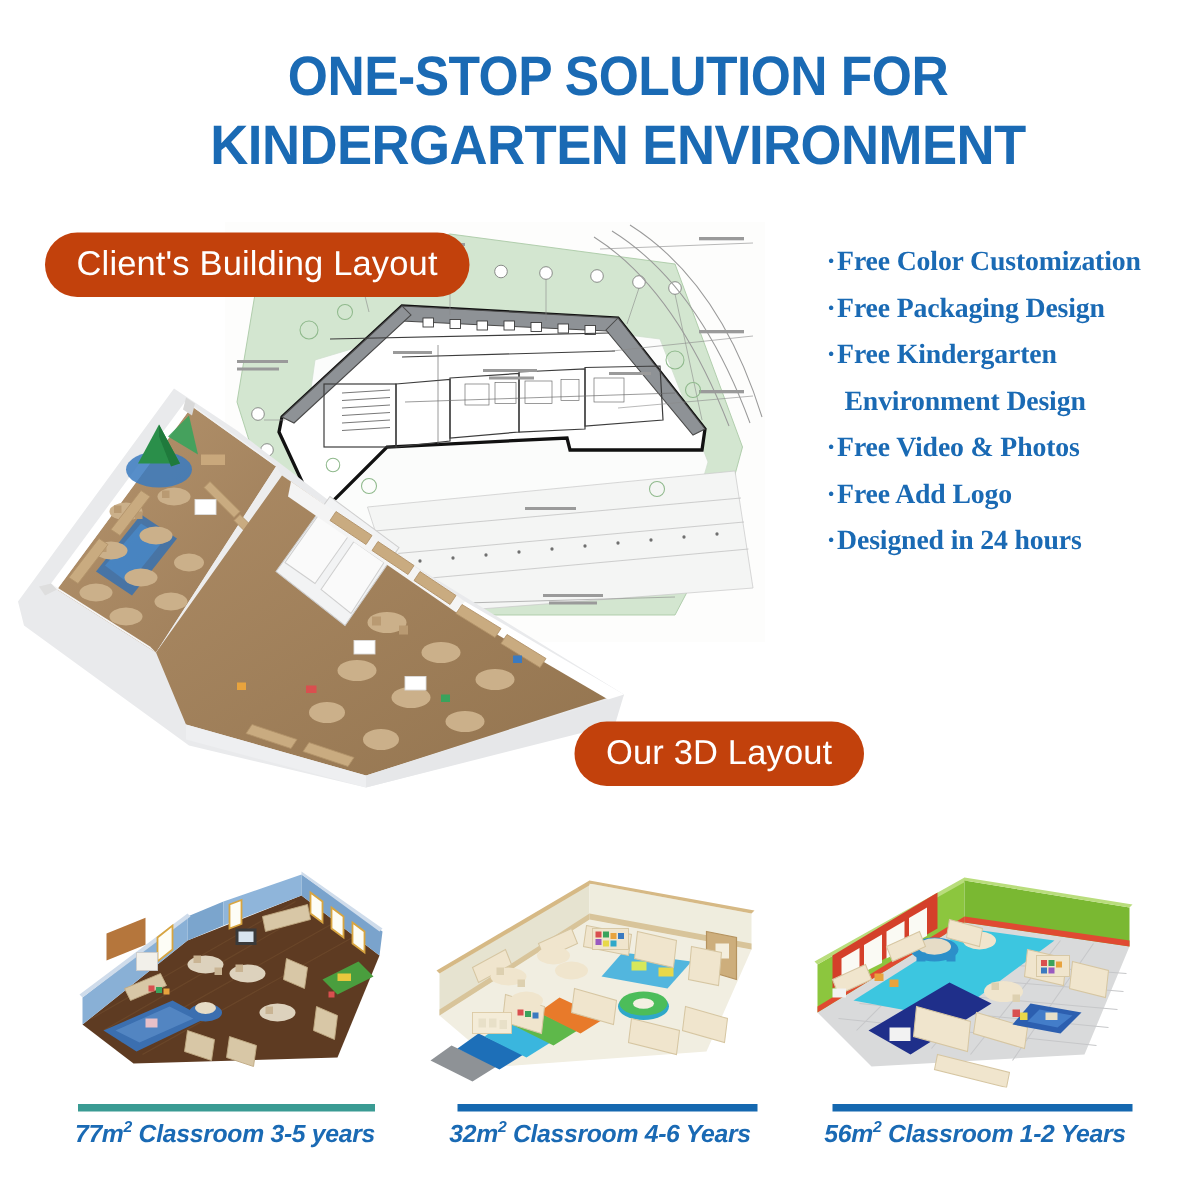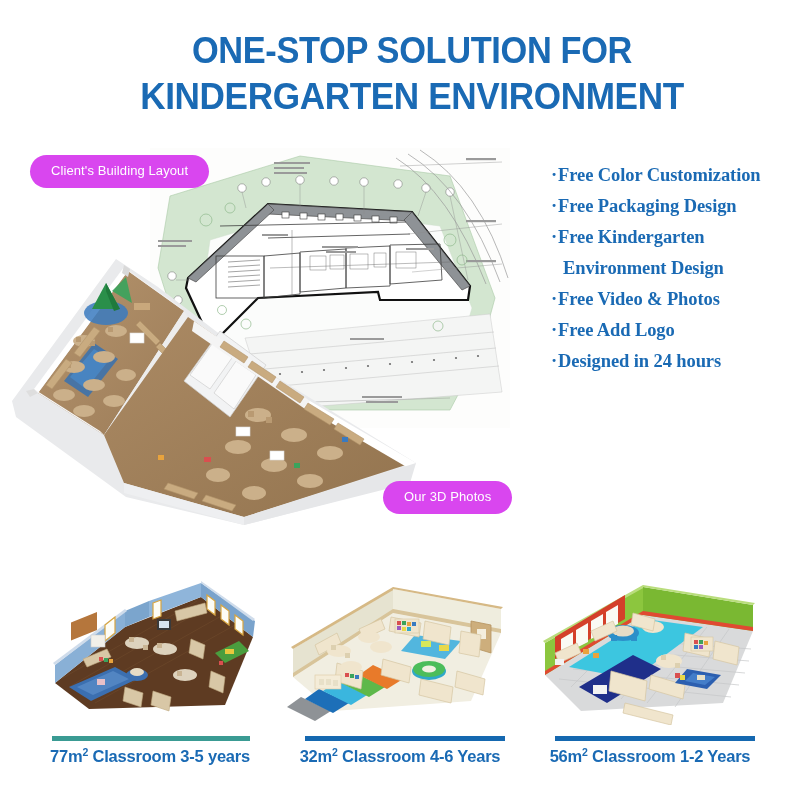--- a/index.html
+++ b/index.html
@@ -67,24 +67,24 @@
     padding-left: 12px;
   }
   .dot {
     display: inline-block;
     margin-right: 1px;
   }
 
   
   .badge {
     position: absolute;
-    background: #d946ef;
+    background: #c2410c;
     color: #ffffff;
     border-radius: 22px;
-    font-size: 13px;
+    font-size: 23px;
     line-height: 1;
     padding: 9px 21px 11px 21px;
     white-space: nowrap;
     z-index: 40;
     letter-spacing: 0.1px;
   }
   .badge-client { left: 30px; top: 155px; }
   .badge-3d     { left: 383px; top: 481px; }
 
   
@@ -119,20 +119,21 @@
   }
   .iso-svg { display:block; width:100%; height:100%; }
 
   
   .cards {
     position: absolute;
     left: 0;
     top: 575px;
     width: 800px;
     height: 225px;
+    font-style: italic;
   }
   .card {
     position: absolute;
     top: 0;
     width: 250px;
     height: 225px;
   }
   .card.c1 { left: 25px; }
   .card.c2 { left: 275px; }
   .card.c3 { left: 525px; }
@@ -429,21 +430,21 @@
         <rect x="150" y="230" width="6" height="5" fill="#e8a33d"></rect>
         <rect x="334" y="212" width="6" height="5" fill="#3a7ac0"></rect>
 
         <rect x="228" y="202" width="14" height="9" fill="#ffffff" stroke="#dcdcdc" stroke-width="0.6"></rect>
         <rect x="262" y="226" width="14" height="9" fill="#ffffff" stroke="#dcdcdc" stroke-width="0.6"></rect>
       </svg>
     </div>
   </div>
 
   <div class="badge badge-client">Client's Building Layout</div>
-  <div class="badge badge-3d">Our 3D Photos</div>
+  <div class="badge badge-3d">Our 3D Layout</div>
 
   <div class="feature-list">
     <div class="feature-item">
       <span class="dot">·</span><span>Free Color Customization</span>
     </div>
     <div class="feature-item">
       <span class="dot">·</span><span>Free Packaging Design</span>
     </div>
     <div class="feature-item">
       <span class="dot">·</span><span>Free Kindergarten</span>

